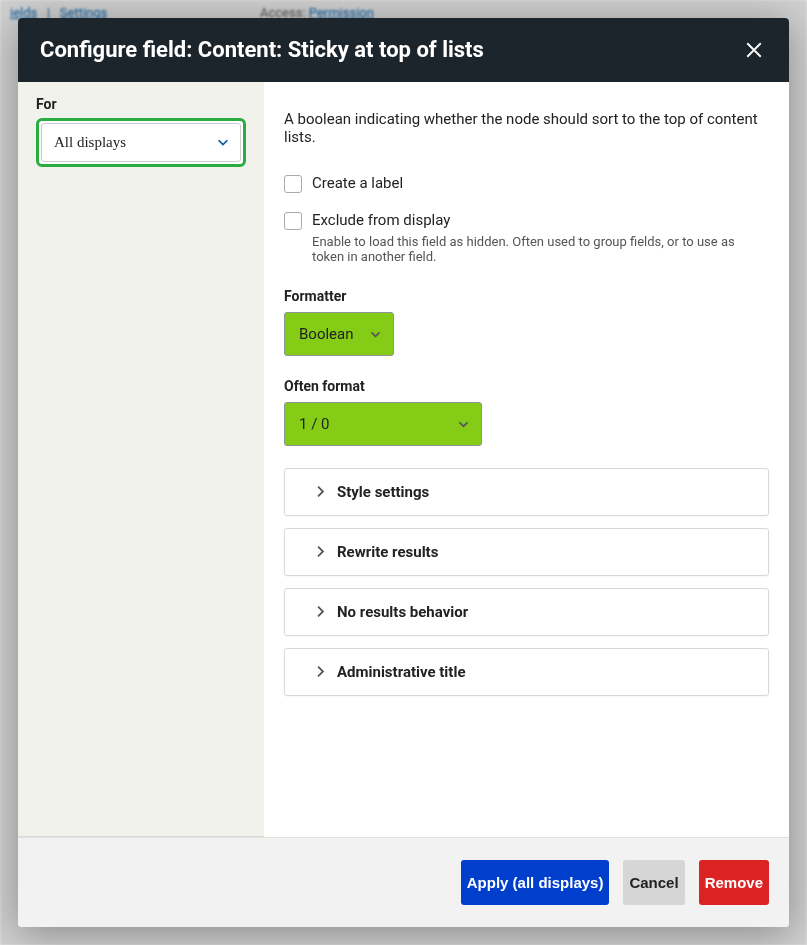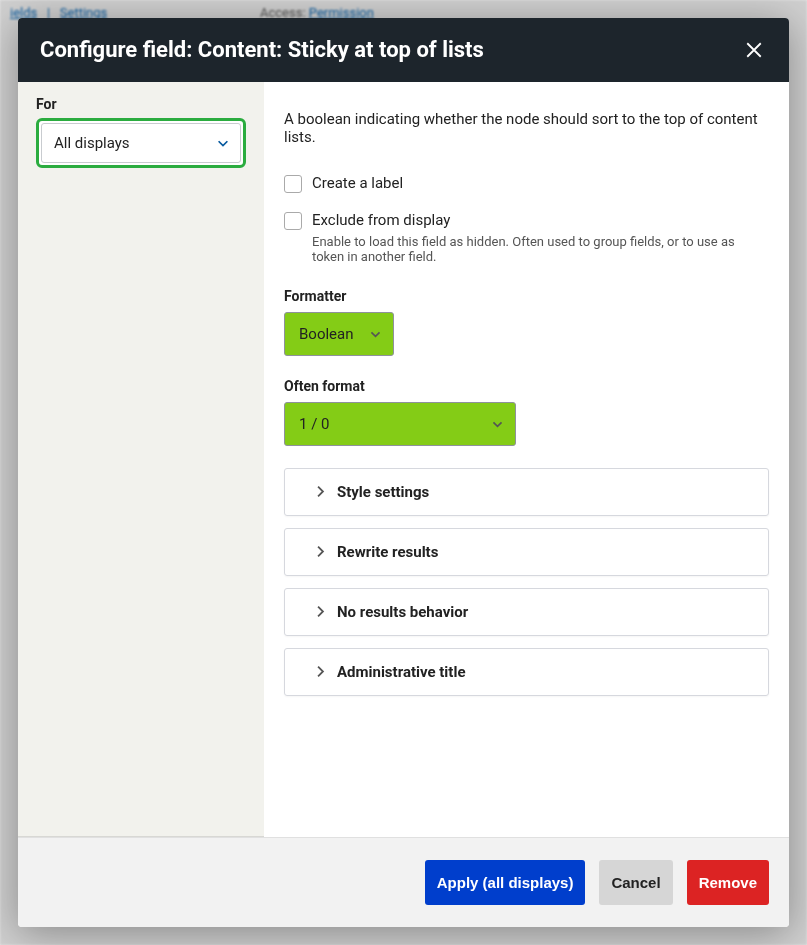--- a/index.html
+++ b/index.html
@@ -101,20 +101,21 @@
       padding: 2px;
     }
     .for-select-inner {
       border: 1px solid #c9ccd0;
       border-radius: 3px;
       padding: 10px 22px 10px 12px;
       font-size: 15px;
       color: #222;
       position: relative;
       cursor: pointer;
+      font-family: Liberation Serif, serif;
     }
     .for-select-inner svg {
       position: absolute;
       right: 10px;
       top: 50%;
       transform: translateY(-50%);
       width: 14px;
       height: 14px;
     }
     .content-section {
@@ -171,21 +172,21 @@
       background: #84cc16;
       padding: 12px 34px 12px 14px;
       font-size: 15px;
       color: #222;
       position: relative;
       cursor: pointer;
       display: inline-block;
       min-width: 110px;
     }
     .select-box.wide {
-      width: 232px;
+      width: 198px;
       display: block;
     }
     .select-box svg {
       position: absolute;
       right: 11px;
       top: 50%;
       transform: translateY(-50%);
       width: 13px;
       height: 13px;
     }
@@ -214,21 +215,21 @@
       background: #f2f2f2;
       padding: 22px 20px;
       display: flex;
       justify-content: flex-end;
       gap: 14px;
       border-top: 1px solid #e0e0e0;
     }
     .btn {
       border: none;
       border-radius: 3px;
-      padding: 14px 12px;
+      padding: 14px 6px;
       font-size: 15px;
       font-weight: 700;
       cursor: pointer;
     }
     .btn-primary {
       background: #003ecc;
       color: #fff;
     }
     .btn-secondary {
       background: #d6d6d6;

